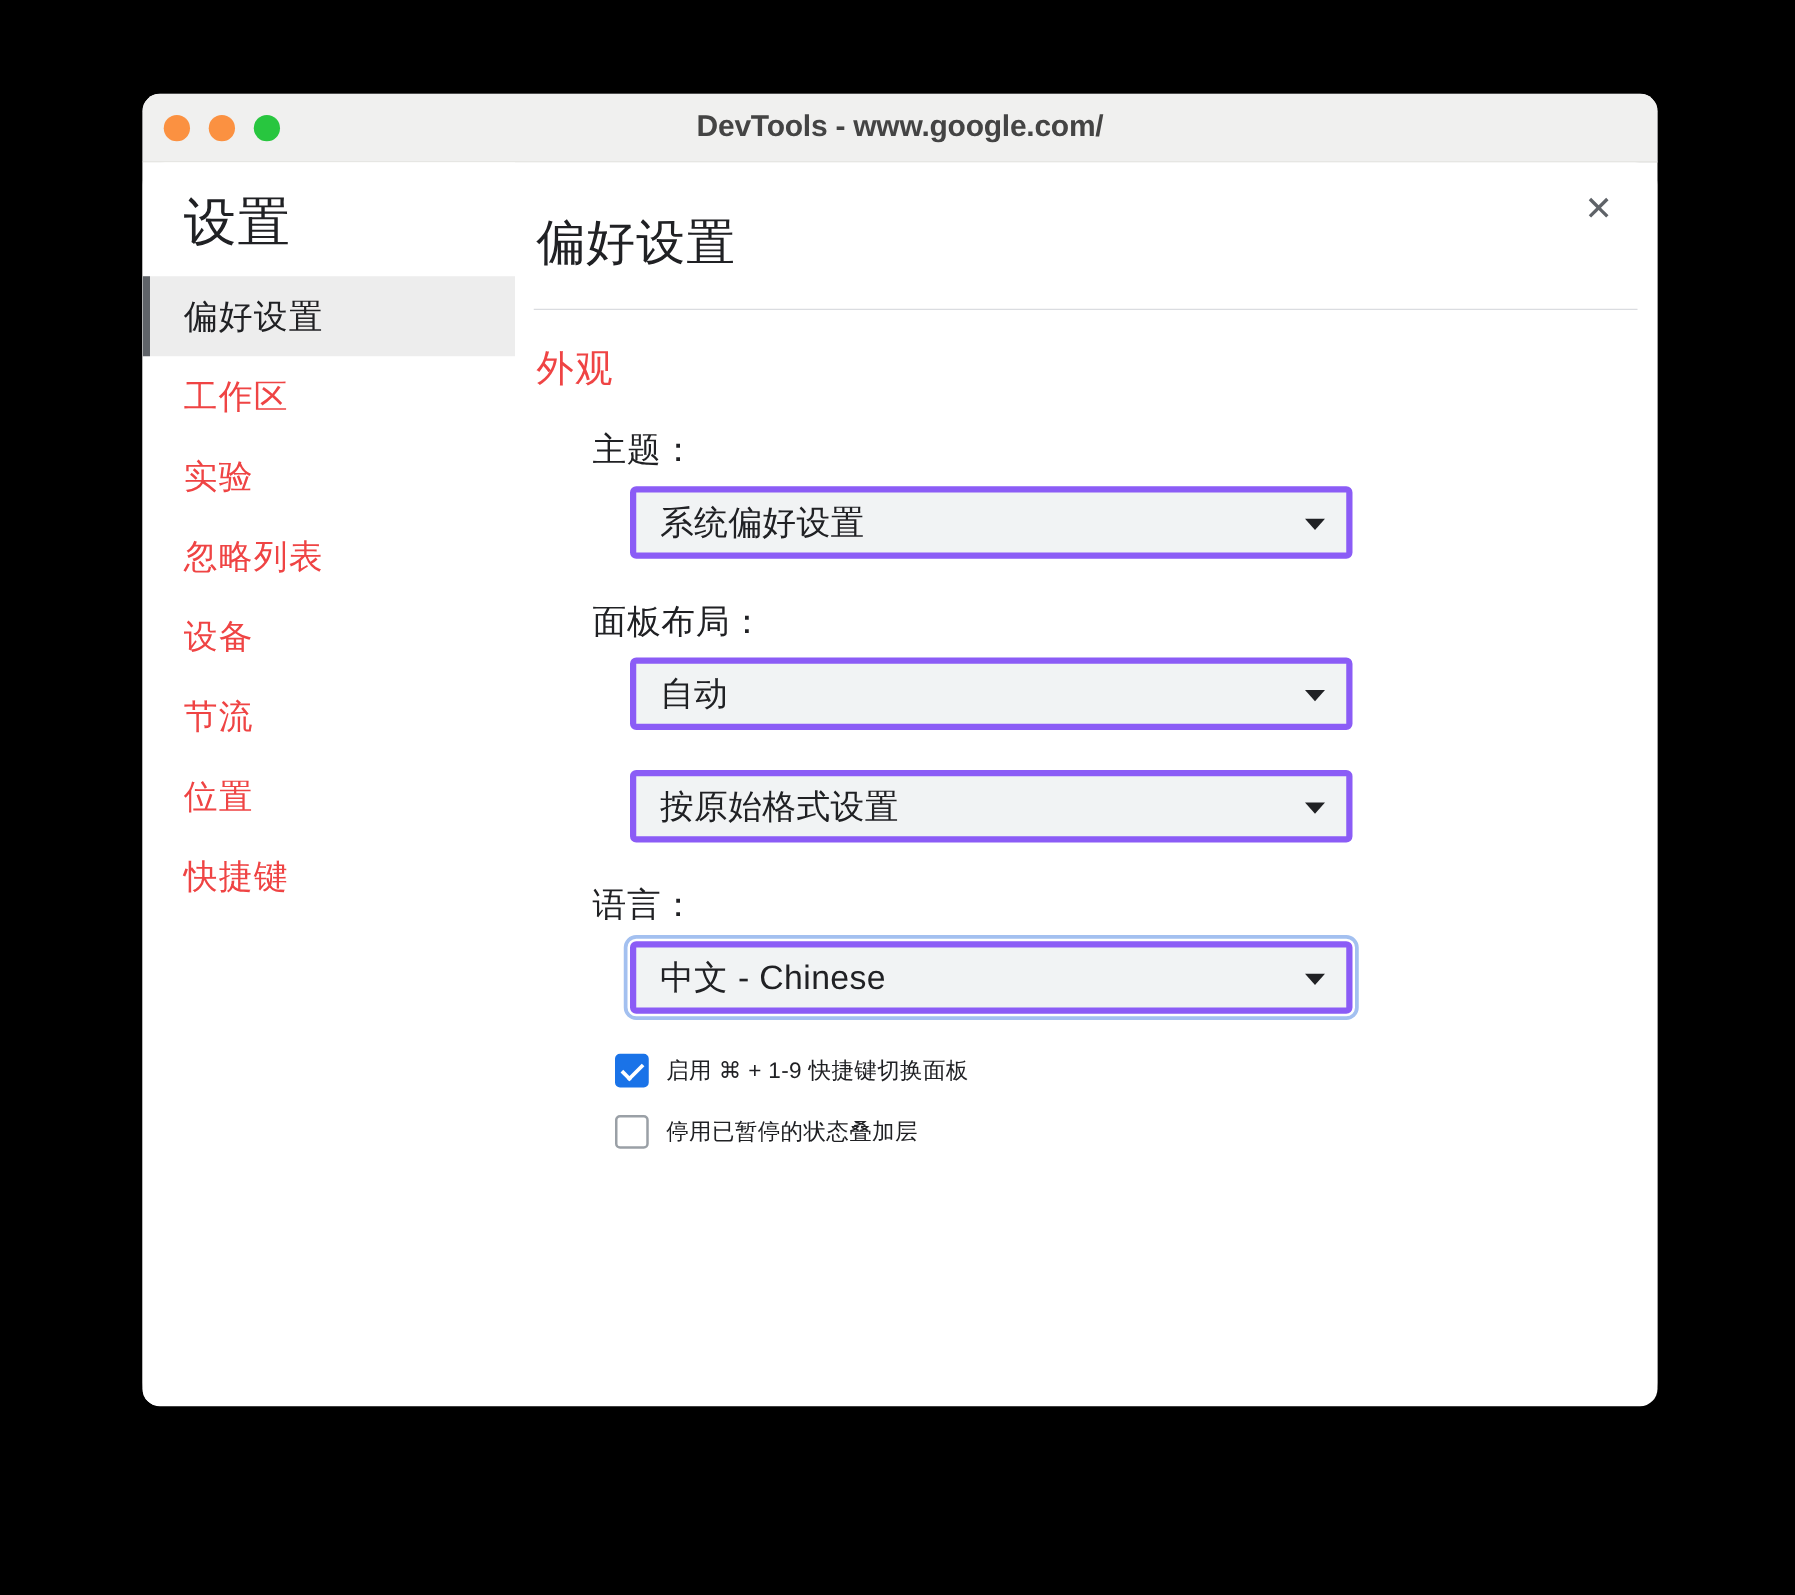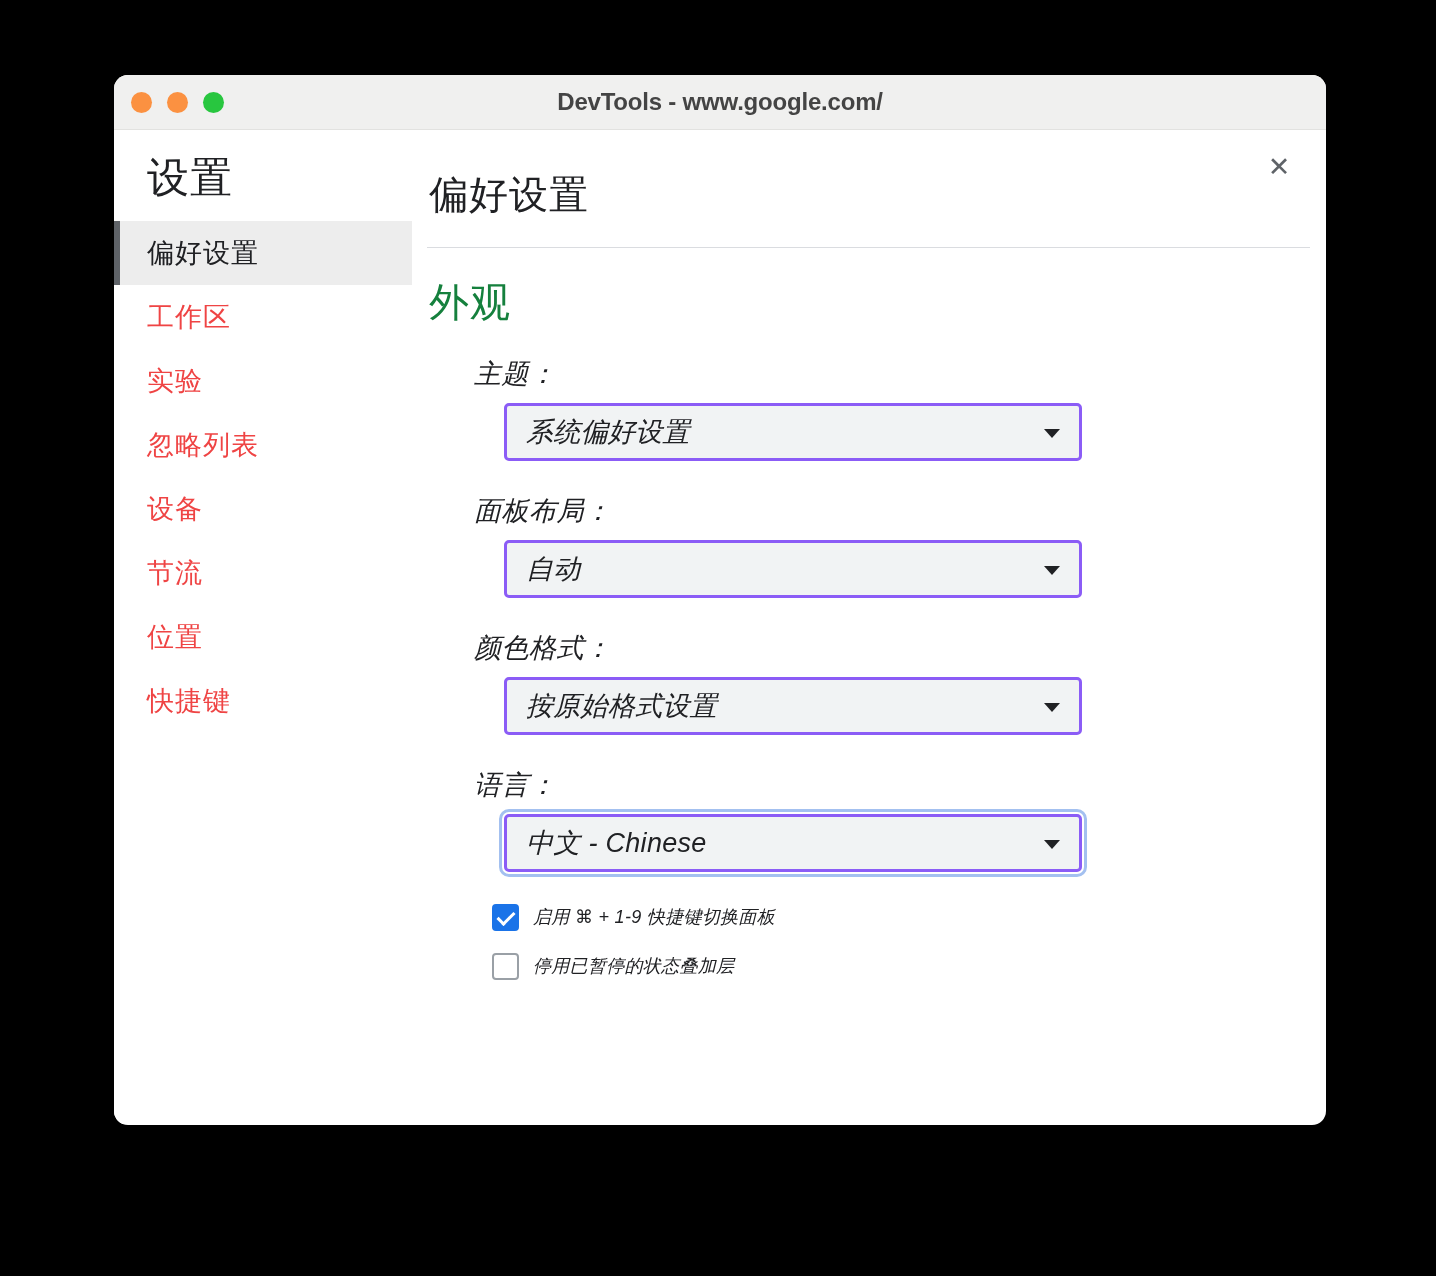--- a/index.html
+++ b/index.html
@@ -165,31 +165,30 @@
   }
 
   .divider {
     height: 1px;
     background: #dadce0;
     margin: 30px 0 0 15px;
     margin-right: -12px;
   }
 
   .section-title {
-    font-size: 40px;
-    color: #15803d;
+    font-size: 30px;
+    color: #ef4444;
     font-weight: 400;
     margin: 27px 0 0 17px;
     letter-spacing: 1px;
   }
 
   .form {
     margin-left: 62px;
     margin-top: 26px;
-    font-style: italic;
   }
 
   .field {
     margin-bottom: 8px;
   }
 
   .field-label {
     font-size: 27px;
     color: #202124;
     letter-spacing: 0.5px;
@@ -202,21 +201,21 @@
     margin-left: 30px;
     width: 578px;
     height: 58px;
     margin-bottom: 32px;
   }
 
   .select {
     position: absolute;
     inset: 0;
     background: #f1f3f4;
-    border: 3px solid #8b5cf6;
+    border: 5px solid #8b5cf6;
     border-radius: 5px;
     display: flex;
     align-items: center;
     padding: 0 44px 0 19px;
     font-size: 27px;
     color: #202124;
     letter-spacing: 0.3px;
     cursor: pointer;
     white-space: nowrap;
     overflow: hidden;
@@ -370,21 +369,20 @@
             <label class="field-label">面板布局：</label>
             <div class="select-wrap">
               <div class="select">
                 <span>自动</span>
               </div>
               <span class="caret"></span>
             </div>
           </div>
 
           <div class="field">
-            <label class="field-label">颜色格式：</label>
             <div class="select-wrap">
               <div class="select">
                 <span>按原始格式设置</span>
               </div>
               <span class="caret"></span>
             </div>
           </div>
 
           <div class="field">
             <label class="field-label">语言：</label>

